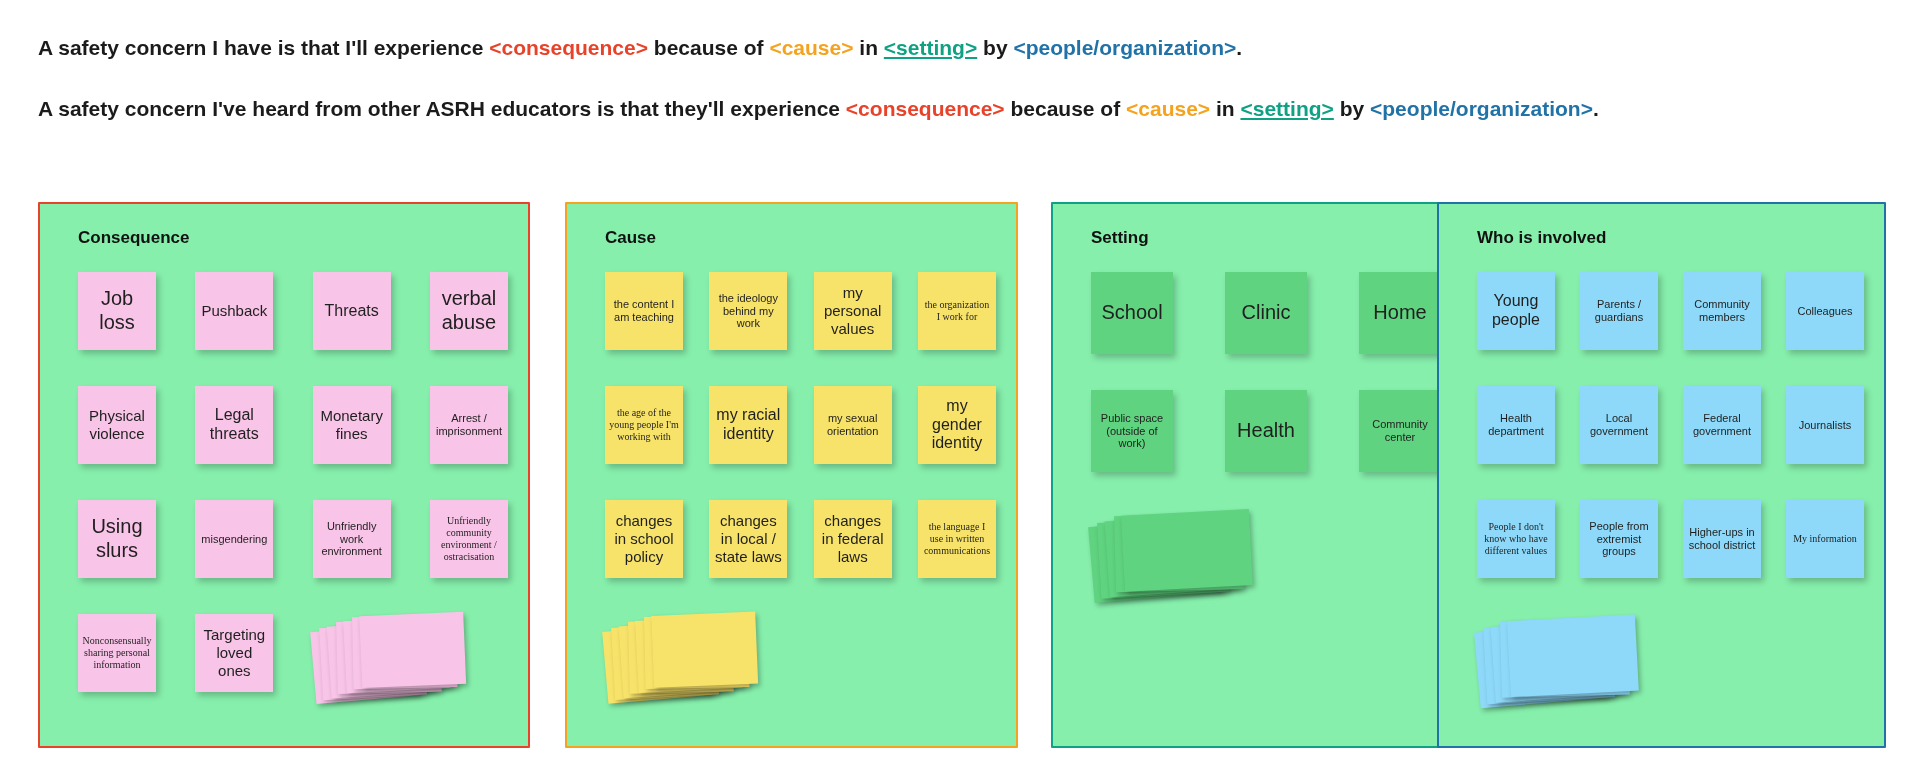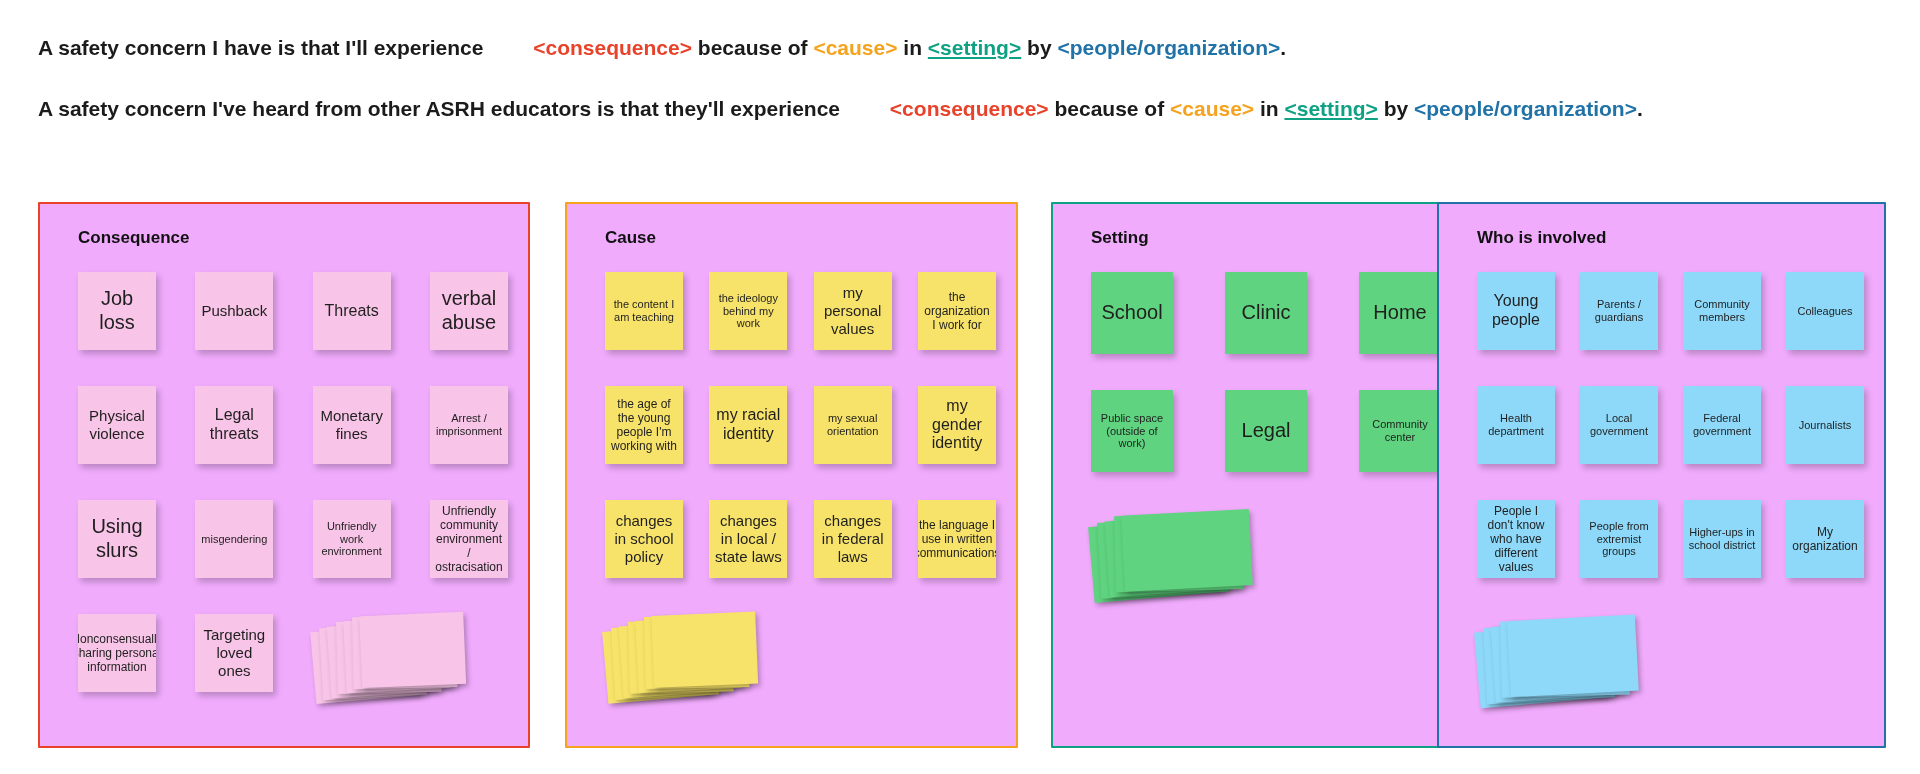--- a/index.html
+++ b/index.html
@@ -8,29 +8,29 @@
     background:#ffffff;color:#1b1b1b;
     font-family:"Liberation Sans",sans-serif;
   }
   
   .prompt{
     position:absolute;left:38px;margin:0;white-space:nowrap;
     font-size:21px;font-weight:700;color:#1b1b1b;
   }
   #prompt1{top:36px;}
   #prompt2{top:97px;}
-  .tok-consequence{color:var(--consequence-accent,#e8432a);margin-left:44px;}
+  .tok-consequence{color:var(--consequence-accent,#e8432a);}
   .tok-cause{color:var(--cause-accent,#f5a31e);}
   .tok-setting{color:var(--setting-accent,#0fa184);text-decoration:underline;}
   .tok-people{color:var(--people-accent,#2072a7);}
 
   
   .frame{
     position:absolute;top:202px;height:546px;box-sizing:border-box;
-    background:#f0abfc;border:2px solid var(--accent);
+    background:#86efac;border:2px solid var(--accent);
     padding:24px 20px 0 38px;border-radius:1px;
   }
   #frame-consequence{left:38px;width:492px;--accent:var(--consequence-accent,#e8432a);--note:var(--note-pink,#f8c4e7);}
   #frame-cause{left:565px;width:453px;--accent:var(--cause-accent,#f5a31e);--note:var(--note-yellow,#f8e36a);}
   #frame-setting{left:1051px;width:412px;--accent:var(--setting-accent,#0fa184);--note:var(--note-green,#5fd37f);}
   #frame-who{left:1437px;width:449px;--accent:var(--people-accent,#2072a7);--note:var(--note-blue,#8ed9f9);}
   .frame-title{
     margin:0 0 24px 0;font-size:17px;font-weight:700;color:#111111;
   }
 
@@ -40,21 +40,21 @@
   .grid-3{grid-template-columns:repeat(3,82px);}
   .note{
     height:78px;box-sizing:border-box;padding:4px;
     background:var(--note);
     display:flex;align-items:center;justify-content:center;text-align:center;
     color:#1f1f1f;line-height:1.18;font-weight:400;
     box-shadow:3px 4px 6px rgba(0,0,0,0.22);
     overflow:hidden;word-wrap:break-word;
   }
   .grid-3 .note{height:82px;}
-  .fs1{font-size:12px;}
+  .fs1{font-size:10px;font-family:Liberation Serif, serif;}
   .fs2{font-size:11px;}
   .fs3{font-size:15px;}
   .fs4{font-size:16px;}
   .fs5{font-size:20px;}
 
   
   .stack{position:relative;grid-column:span 2;height:90px;align-self:start;transform:rotate(-2deg);}
   .stack .layer{
     position:absolute;width:104px;height:72px;background:var(--note);
     box-shadow:2px 3px 5px rgba(0,0,0,0.28);
@@ -151,21 +151,21 @@
     </div>
   </section>
 
   <section class="frame" id="frame-setting">
     <h2 class="frame-title">Setting</h2>
     <div class="grid grid-3">
       <div class="note fs5">School</div>
       <div class="note fs5">Clinic</div>
       <div class="note fs5">Home</div>
       <div class="note fs2">Public space (outside of work)</div>
-      <div class="note fs5">Legal</div>
+      <div class="note fs5">Health</div>
       <div class="note fs2">Community center</div>
       <div class="stack stack-wide">
         <span class="layer"></span>
         <span class="layer"></span>
         <span class="layer"></span>
         <span class="layer"></span>
         <span class="layer"></span>
       </div>
     </div>
   </section>
@@ -177,21 +177,21 @@
       <div class="note fs2">Parents / guardians</div>
       <div class="note fs2">Community members</div>
       <div class="note fs2">Colleagues</div>
       <div class="note fs2">Health department</div>
       <div class="note fs2">Local government</div>
       <div class="note fs2">Federal government</div>
       <div class="note fs2">Journalists</div>
       <div class="note fs1">People I don't know who have different values</div>
       <div class="note fs2">People from extremist groups</div>
       <div class="note fs2">Higher-ups in school district</div>
-      <div class="note fs1">My organization</div>
+      <div class="note fs1">My information</div>
       <div class="stack stack-wide">
         <span class="layer"></span>
         <span class="layer"></span>
         <span class="layer"></span>
         <span class="layer"></span>
         <span class="layer"></span>
       </div>
     </div>
   </section>
 

